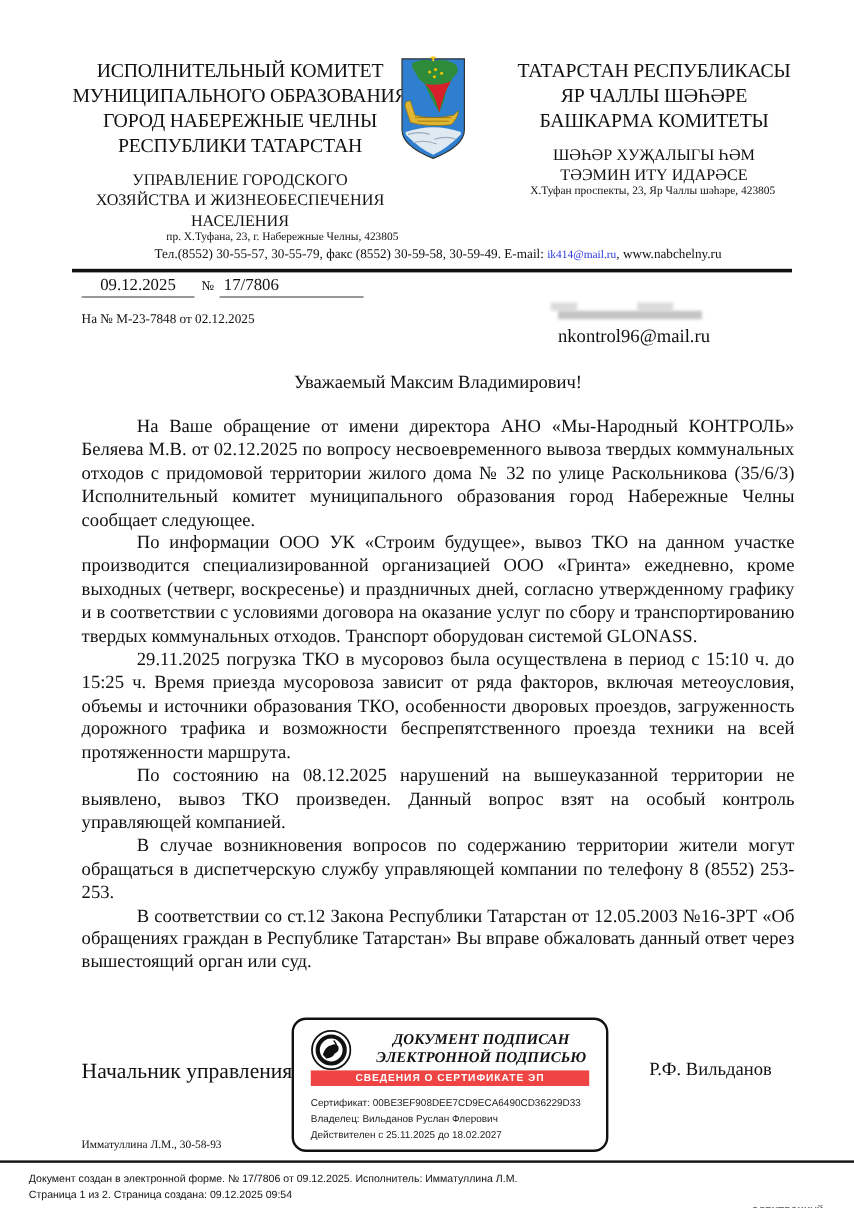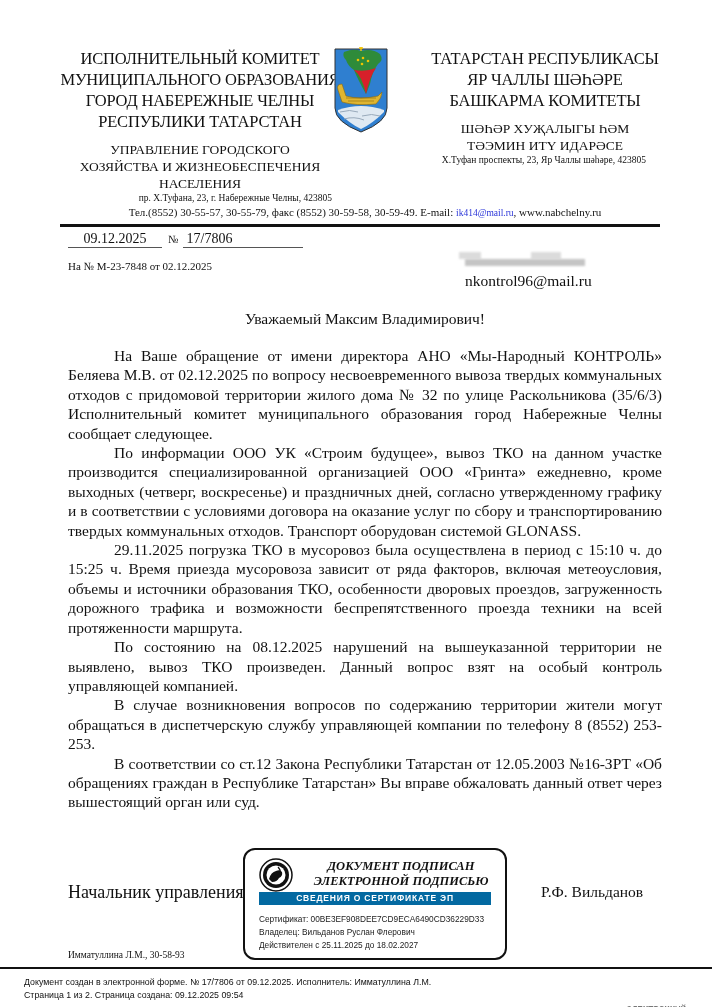--- a/index.html
+++ b/index.html
@@ -27,21 +27,21 @@
     .recipient { left: 465px; top: 272px; font-size: 15.5px; }
     .greeting { left: 60px; top: 310px; width: 610px; text-align: center; font-size: 15.5px; }
     .body { left: 68px; top: 346px; width: 594px; font-size: 15.5px; line-height: 19.4px; text-align: justify; }
     .body p { margin: 0; text-indent: 46px; }
     .sig-role { left: 68px; top: 882px; font-size: 18px; }
     .sig-name { left: 541px; top: 883px; font-size: 15.5px; }
     .executor { left: 68px; top: 950px; font-size: 9.5px; }
     .stamp { left: 243px; top: 848px; width: 264px; height: 112px; border: 2px solid #111; border-radius: 12px; background: #fff; box-sizing: border-box; font-family: "Liberation Sans", sans-serif; }
     .stamp-emblem { position: absolute; left: 14px; top: 8px; width: 34px; height: 34px; }
     .stamp-title { position: absolute; left: 56px; top: 9px; width: 200px; text-align: center; font-family: "Liberation Serif", serif; font-weight: bold; font-size: 12.5px; line-height: 15px; font-style: italic; }
-    .stamp-bar { position: absolute; left: 14px; top: 42px; width: 232px; height: 13px; background: #0369a1; color: #fff; font-size: 8.5px; font-weight: bold; text-align: center; line-height: 13px; letter-spacing: 0.8px; }
+    .stamp-bar { position: absolute; left: 14px; top: 42px; width: 232px; height: 13px; background: #ef4444; color: #fff; font-size: 8.5px; font-weight: bold; text-align: center; line-height: 13px; letter-spacing: 0.8px; }
     .stamp-line { position: absolute; left: 14px; font-size: 8.3px; color: #222; white-space: nowrap; }
     .footer-rule { left: 0; top: 967px; width: 712px; height: 2px; background: #111; }
     .footer-text { left: 24px; top: 976px; font-family: "Liberation Sans", sans-serif; font-size: 8.8px; line-height: 13px; color: #111; }
     .et-logo { left: 596px; top: 1004px; width: 95px; height: 24px; font-family: Liberation Mono, monospace; }
     .et-logo .mark { position: absolute; left: 0; top: 2px; width: 28px; height: 20px; }
     .et-logo .t1, .et-logo .t2 { position: absolute; left: 30px; font-size: 9px; font-weight: bold; font-style: italic; color: #777; white-space: nowrap; }
     .et-logo .t1 { top: 1px; }
     .et-logo .t2 { top: 11px; letter-spacing: 1.4px; }
   </style>
 </head>

